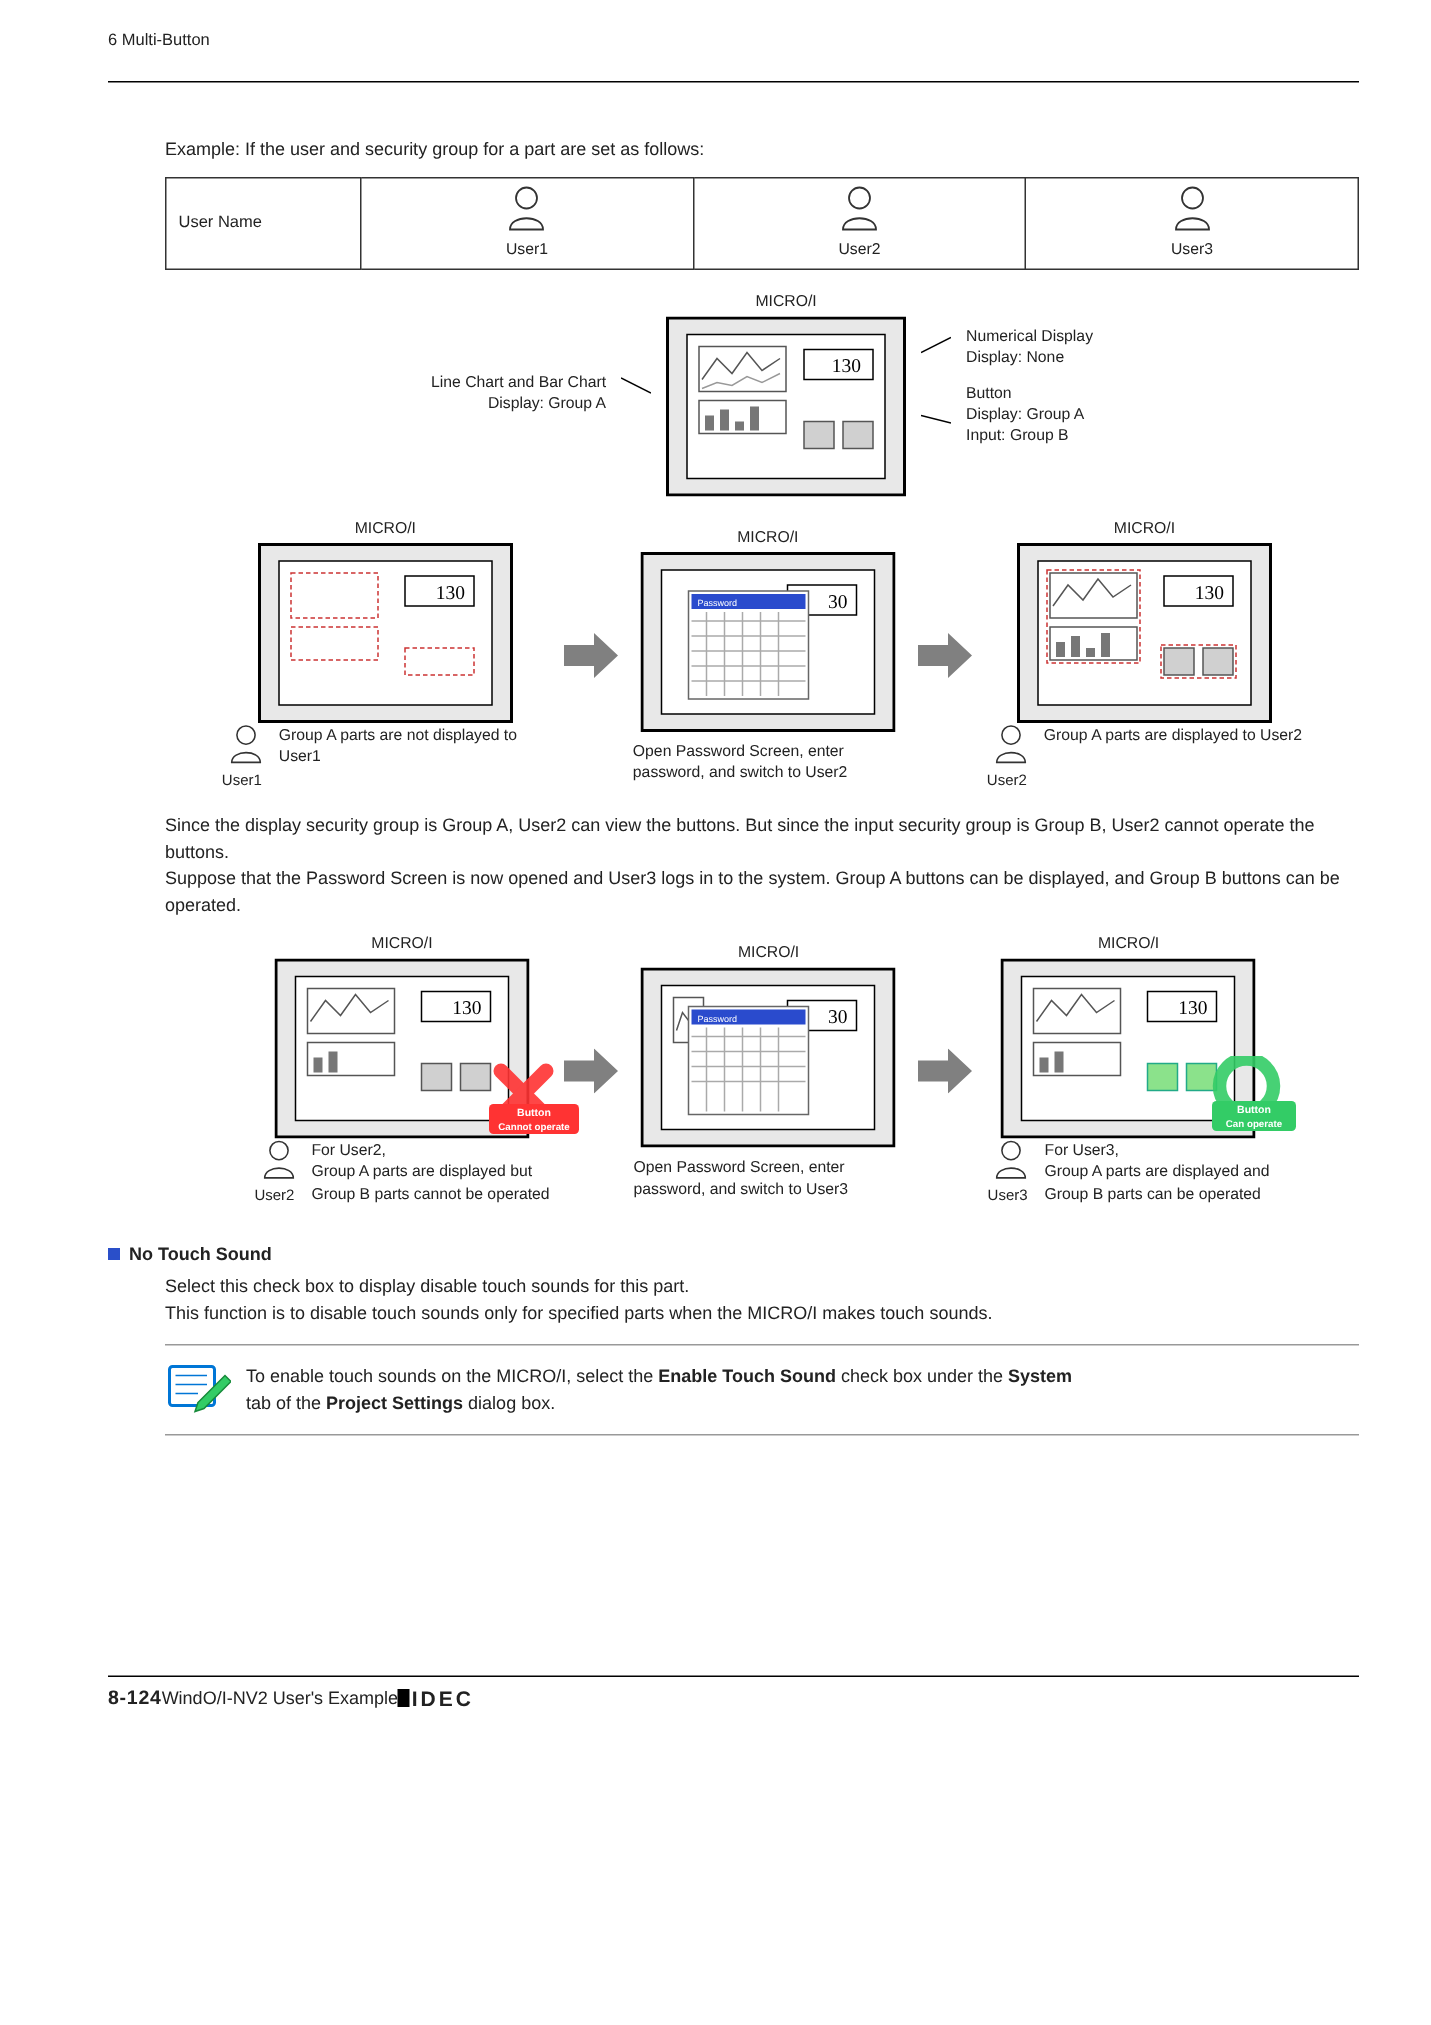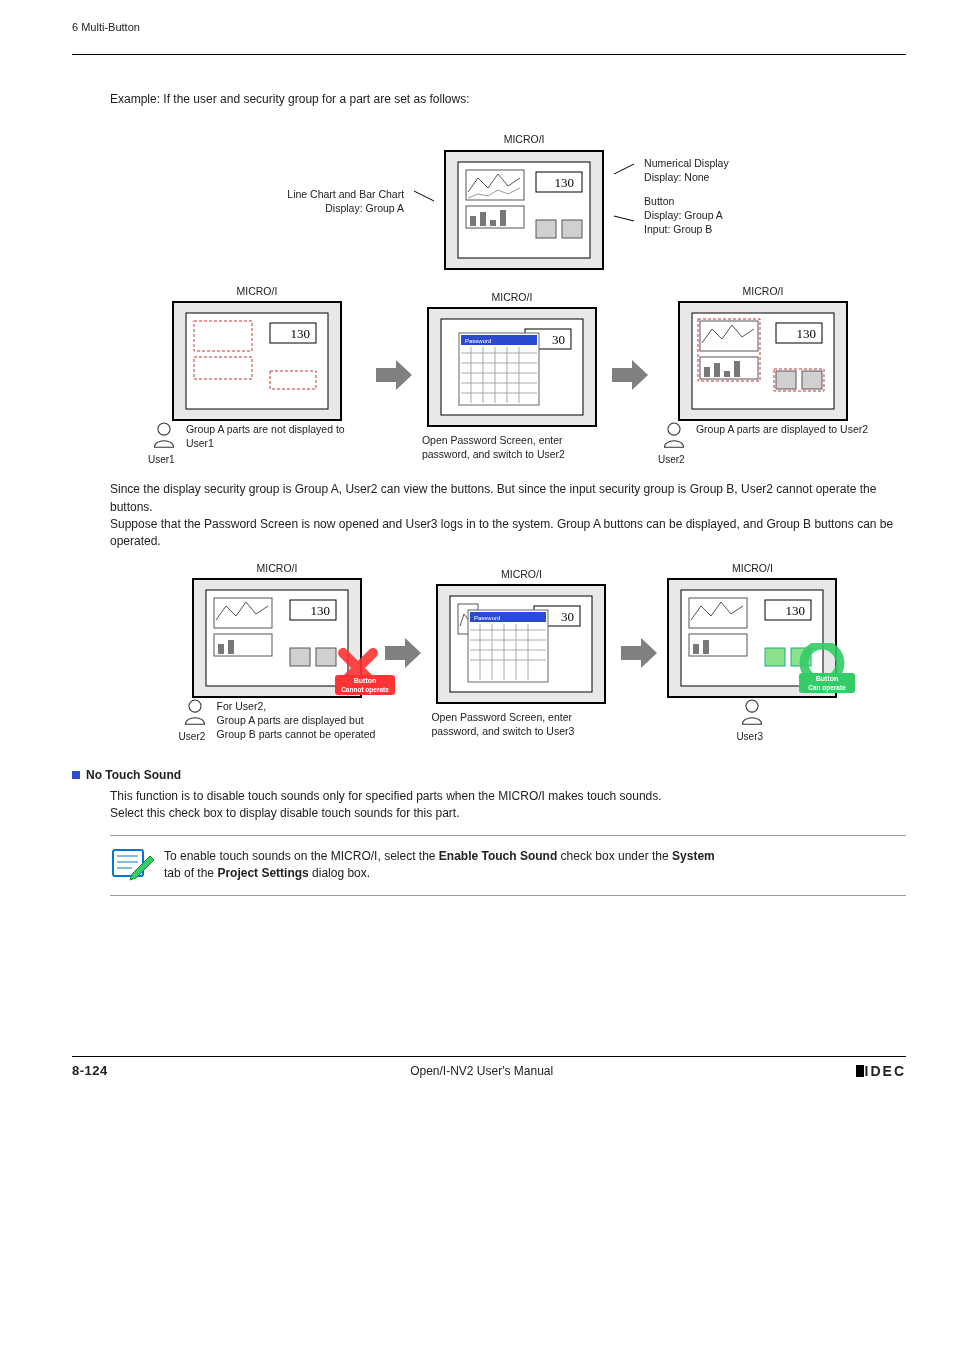--- a/index.html
+++ b/index.html
@@ -51,21 +51,21 @@
   .para { margin: 6px 0 10px 0; }
 
   
   .sect-head { margin-top: 22px; font-size: 12px; font-weight:bold; display:flex; align-items:center; gap:6px;}
   .sect-head::before { content:""; display:inline-block; width:8px; height:8px; background:#2a4fc9; }
 
   .note-box { display:flex; align-items:center; gap:10px; border-top:1px solid #999; border-bottom:1px solid #999; padding:8px 0; margin-top:12px; }
   .note-icon { flex: 0 0 44px; }
   .note-text { font-size:12px; }
 
-  .footer { display:flex; align-items:center; justify-content:space-between; margin-top:160px; padding-top:4px; border-top:1px solid #000;}
+  .footer { display:flex; align-items:center; justify-content:flex-start; margin-top:160px; padding-top:4px; border-top:1px solid #000;}
   .footer .pg { font-weight:bold; font-size:13px; letter-spacing:0.5px; }
   .footer .man { font-size:12px; }
   .footer .logo { font-size:14px; font-weight:bold; letter-spacing:2px; }
   .footer .logo .bar { display:inline-block; width:8px; height:12px; background:#000; vertical-align:-1px; margin-right:1px;}
 
   
   svg.panel { display:block; }
 
 </style>
 </head>
@@ -73,20 +73,44 @@
 
 <div class="running-head">6 Multi-Button</div>
 <hr class="rule">
 
 <div class="content">
 
   <p class="intro">Example: If the user and security group for a part are set as follows:</p>
 
   <table class="user-table">
     <tbody>
+        <tr>
+      <td class="rowhead">User Name</td>
+      <td class="user-cell">
+        <svg class="user-icon" width="30" height="34" viewBox="0 0 30 34">
+          <circle cx="15" cy="9" r="7" class="outline"></circle>
+          <path class="body outline" d="M4 30 C4 20 26 20 26 30 Z" fill="#f7931e"></path>
+        </svg>
+        <div class="user-cap">User1</div>
+      </td>
+      <td class="user-cell">
+        <svg class="user-icon" width="30" height="34" viewBox="0 0 30 34">
+          <circle cx="15" cy="9" r="7" class="outline"></circle>
+          <path class="outline" d="M4 30 C4 20 26 20 26 30 Z" fill="#bde04a"></path>
+        </svg>
+        <div class="user-cap">User2</div>
+      </td>
+      <td class="user-cell">
+        <svg class="user-icon" width="30" height="34" viewBox="0 0 30 34">
+          <circle cx="15" cy="9" r="7" class="outline"></circle>
+          <path class="outline" d="M4 30 C4 20 26 20 26 30 Z" fill="#e53cc4"></path>
+        </svg>
+        <div class="user-cap">User3</div>
+      </td>
+    </tr>
   </tbody>
     </table>
 
   <div class="main-fig-wrap">
     <div class="left-callout">
       <span style="white-space:pre-line;">Line Chart and Bar Chart
 Display: Group A</span>
     </div>
     <svg width="20" height="40">
         <line x1="0" y1="10" x2="20" y2="20" stroke="#000"></line>
@@ -321,33 +345,36 @@
         <text x="28" y="47" font-size="6.5" fill="#fff" text-anchor="middle" font-weight="bold">Can operate</text>
       </svg>
       <div class="caption-row">
         <div style="text-align:center;">
           <svg class="user-icon" width="26" height="30" viewBox="0 0 30 34">
             <circle cx="15" cy="9" r="7" class="outline"></circle>
               <path class="outline" d="M4 30 C4 20 26 20 26 30 Z" fill="#e53cc4"></path>
           </svg>
           <span class="caption-usr">User3</span>
         </div>
+        <div class="caption" style="white-space:pre-line;">For User3,
+Group A parts are displayed and
+Group B parts can be operated</div>
       </div>
     </div>
   </div>
 
 </div>
 
 <div style="margin-left:0;">
   <div class="sect-head">
     <span>No Touch Sound</span>
   </div>
   <div class="content" style="margin-top:4px;">
+    <div>Select this check box to display disable touch sounds for this part.</div>
     <div>This function is to disable touch sounds only for specified parts when the MICRO/I makes touch sounds.</div>
-    <div>Select this check box to display disable touch sounds for this part.</div>
 
     <div class="note-box">
       <div class="note-icon">
         <svg width="44" height="38" viewBox="0 0 44 38">
           <rect x="3" y="6" width="30" height="26" rx="2" fill="#fff" stroke="#0076d6" stroke-width="2"></rect>
           <line x1="7" y1="12" x2="28" y2="12" stroke="#0076d6"></line>
           <line x1="7" y1="18" x2="28" y2="18" stroke="#0076d6"></line>
           <line x1="7" y1="24" x2="22" y2="24" stroke="#0076d6"></line>
           <path d="M22 30 L40 12 L44 16 L26 34 L20 36 Z" fill="#33cc66" stroke="#178a3a"></path>
         </svg>
@@ -355,15 +382,15 @@
       <div class="note-text">
         <span>To enable touch sounds on the MICRO/I, select the </span><b>Enable Touch Sound</b><span> check box under the </span><b>System</b><br>
         <span>tab of the </span><b>Project Settings</b><span> dialog box.</span>
       </div>
     </div>
   </div>
 </div>
 
 <div class="footer">
   <span class="pg">8-124</span>
-  <span class="man">Open/I-NV2 User's Manual</span>
+  <span class="man">WindO/I-NV2 User's Example</span>
   <span class="logo"><span class="bar"></span><span>IDEC</span></span>
 </div>
 
 </body></html>

